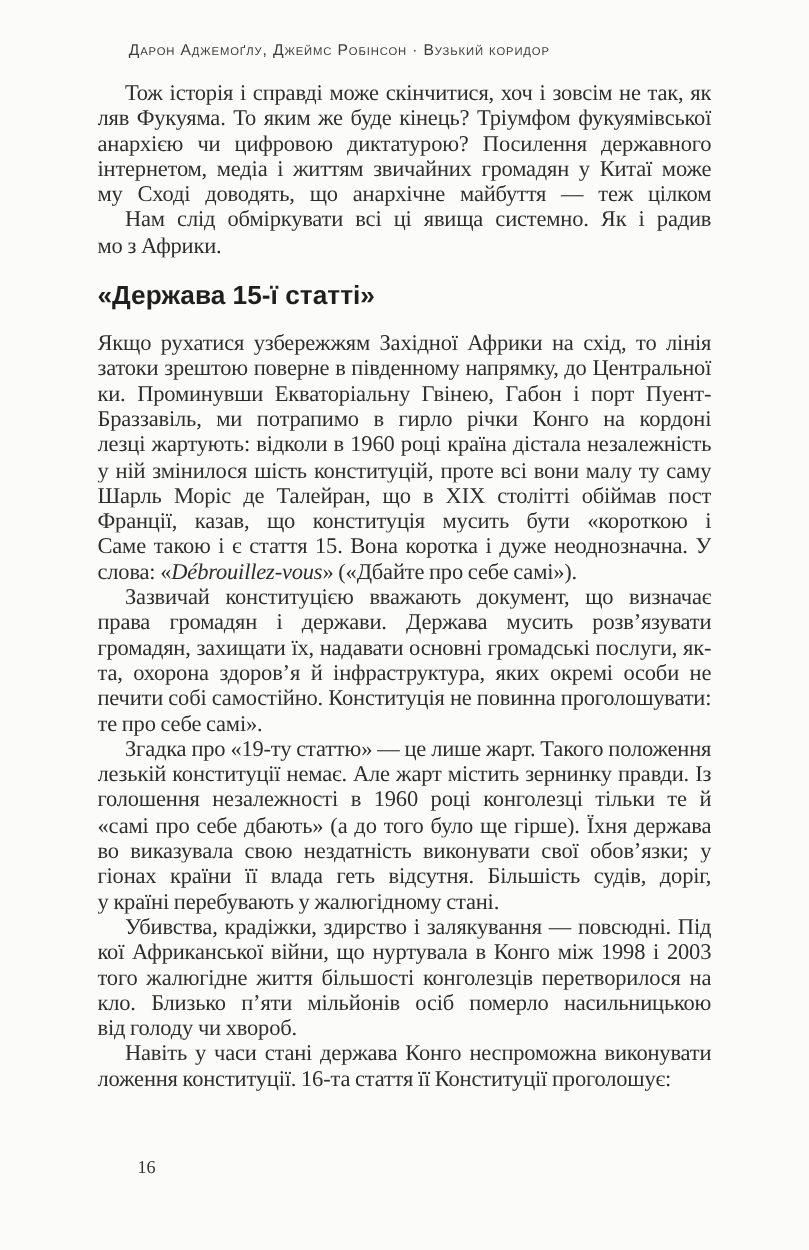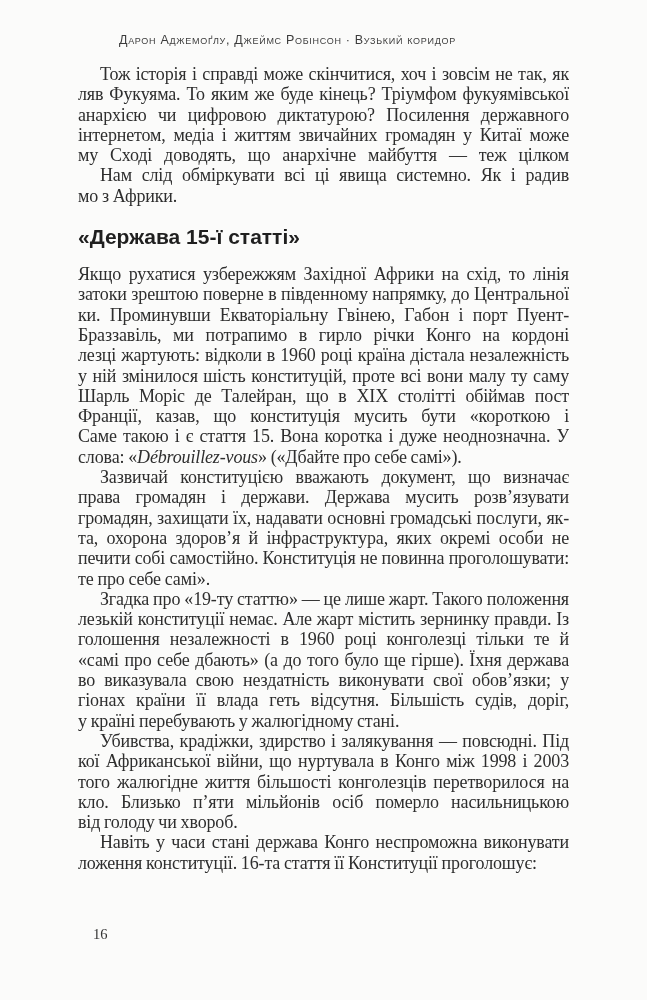--- a/index.html
+++ b/index.html
@@ -14,21 +14,21 @@
     position:relative;
     width:647px; height:1000px;
     padding:33px 78px 0 78px;
   }
   .running-header {
     font-family:"Liberation Sans", sans-serif;
     font-variant:small-caps;
     font-size:12.5px;
     letter-spacing:0.7px;
     color:#3c3c3c;
-    margin-left:41px;
+    margin-left:25px;
     height:15px;
     line-height:15px;
   }
   .page-body { margin-top:16px; }
   .paragraph { }
   .line {
     font-size:18px;
     line-height:20.3px;
     height:20.3px;
     overflow:hidden;
@@ -43,21 +43,21 @@
   .section-heading {
     font-family:"Liberation Sans", sans-serif;
     font-weight:700;
     font-size:21px;
     line-height:27px;
     color:#1f1f1f;
     margin:17px 0 14px 0;
   }
   .page-number {
     position:absolute;
-    left:93px;
+    left:110px;
     top:926px;
     font-family:"Liberation Serif", serif;
     font-size:14.5px;
     color:#333333;
   }
 </style>
 </head>
 <body style="background: rgb(251, 251, 250); color: rgb(46, 46, 46);">
 
 <div class="page">

